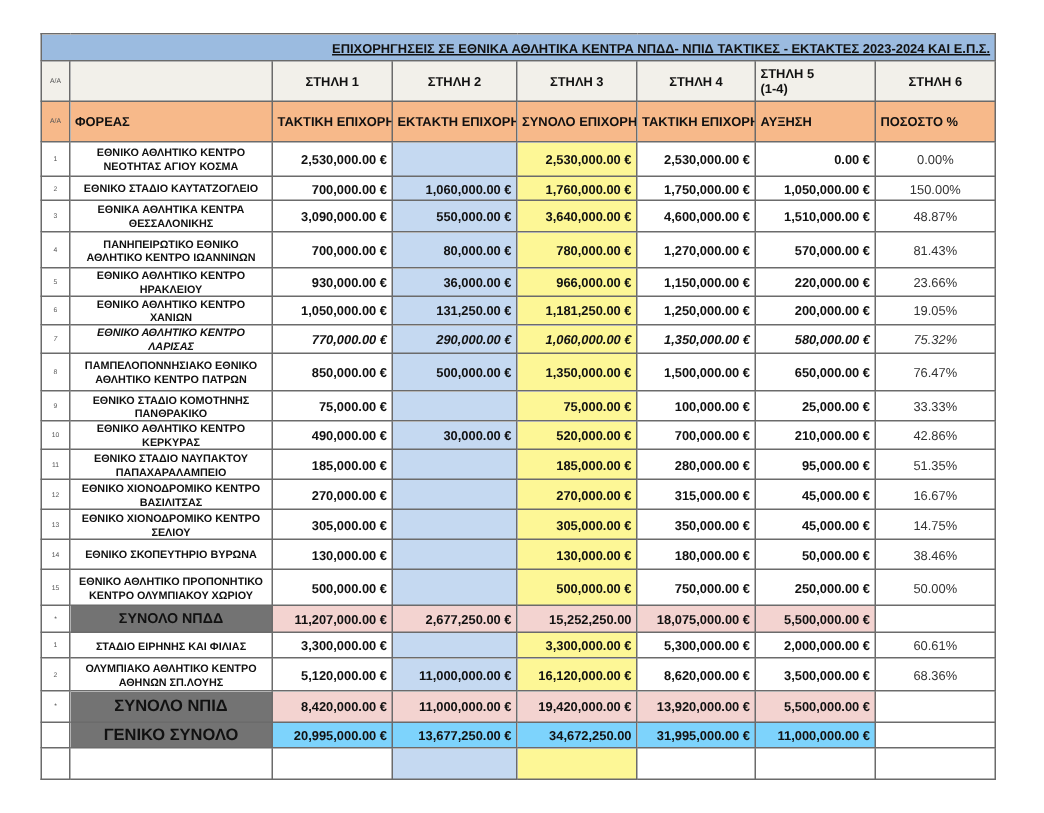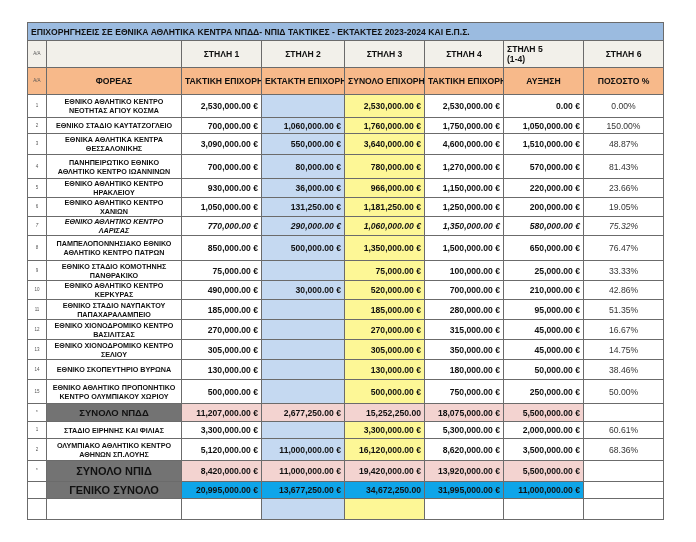--- a/index.html
+++ b/index.html
@@ -14,36 +14,36 @@
   table.main td {
     border: 1px solid #6b6b6b;
     padding: 0 3px;
     font-size: 8.6px;
     font-weight: bold;
     line-height: 10px;
     overflow: hidden;
     white-space: nowrap;
   }
   .title-row td {
-    background: #9bbbe0; text-align: left; height: 17px; font-size: 8.4px;
+    background: #9bbbe0; text-align: right; height: 17px; font-size: 8.4px; text-decoration: underline;
   }
   .col-head td { background: #f2f0ea; text-align: center; height: 26px; font-size: 9px; }
   .col-head td.aa { font-size: 5px; }
   .col-head td.s5 { text-align: left; line-height: 10px; }
   .col-head td.s5 span.sub { display: block; }
-  .sub-head td { background: #f7b98a; text-align: center; height: 26px; font-size: 6.2px; line-height: 8px; white-space: normal; }
+  .sub-head td { background: #f7b98a; text-align: left; height: 26px; font-size: 6.2px; line-height: 8px; white-space: normal; }
   .sub-head td.aa { font-size: 5px; }
   td.aa { text-align: center; font-size: 4.5px !important; font-weight: normal !important; color: #555; padding: 0 !important; }
   td.name { text-align: center; white-space: normal !important; font-size: 7.2px !important; line-height: 9px !important; }
   td.num { text-align: right; }
   td.pct { text-align: center; font-weight: normal !important; font-size: 8.6px; color: #333; }
   td.blue { background: #c5d9f1; }
   td.yellow { background: #fdf796; }
   td.pink { background: #f3d3d0; }
-  td.pinkdark { background: #0ea5e9; }
+  td.pinkdark { background: #7dd3fc; }
   td.grey { background: #737373; }
   tr.total td.name { font-size: 9.5px !important; }
   tr.total-big td.name { font-size: 11px !important; }
   td.white { background: #ffffff; }
 </style>
 </head>
 <body>
 
 <table class="main">
   <colgroup>

